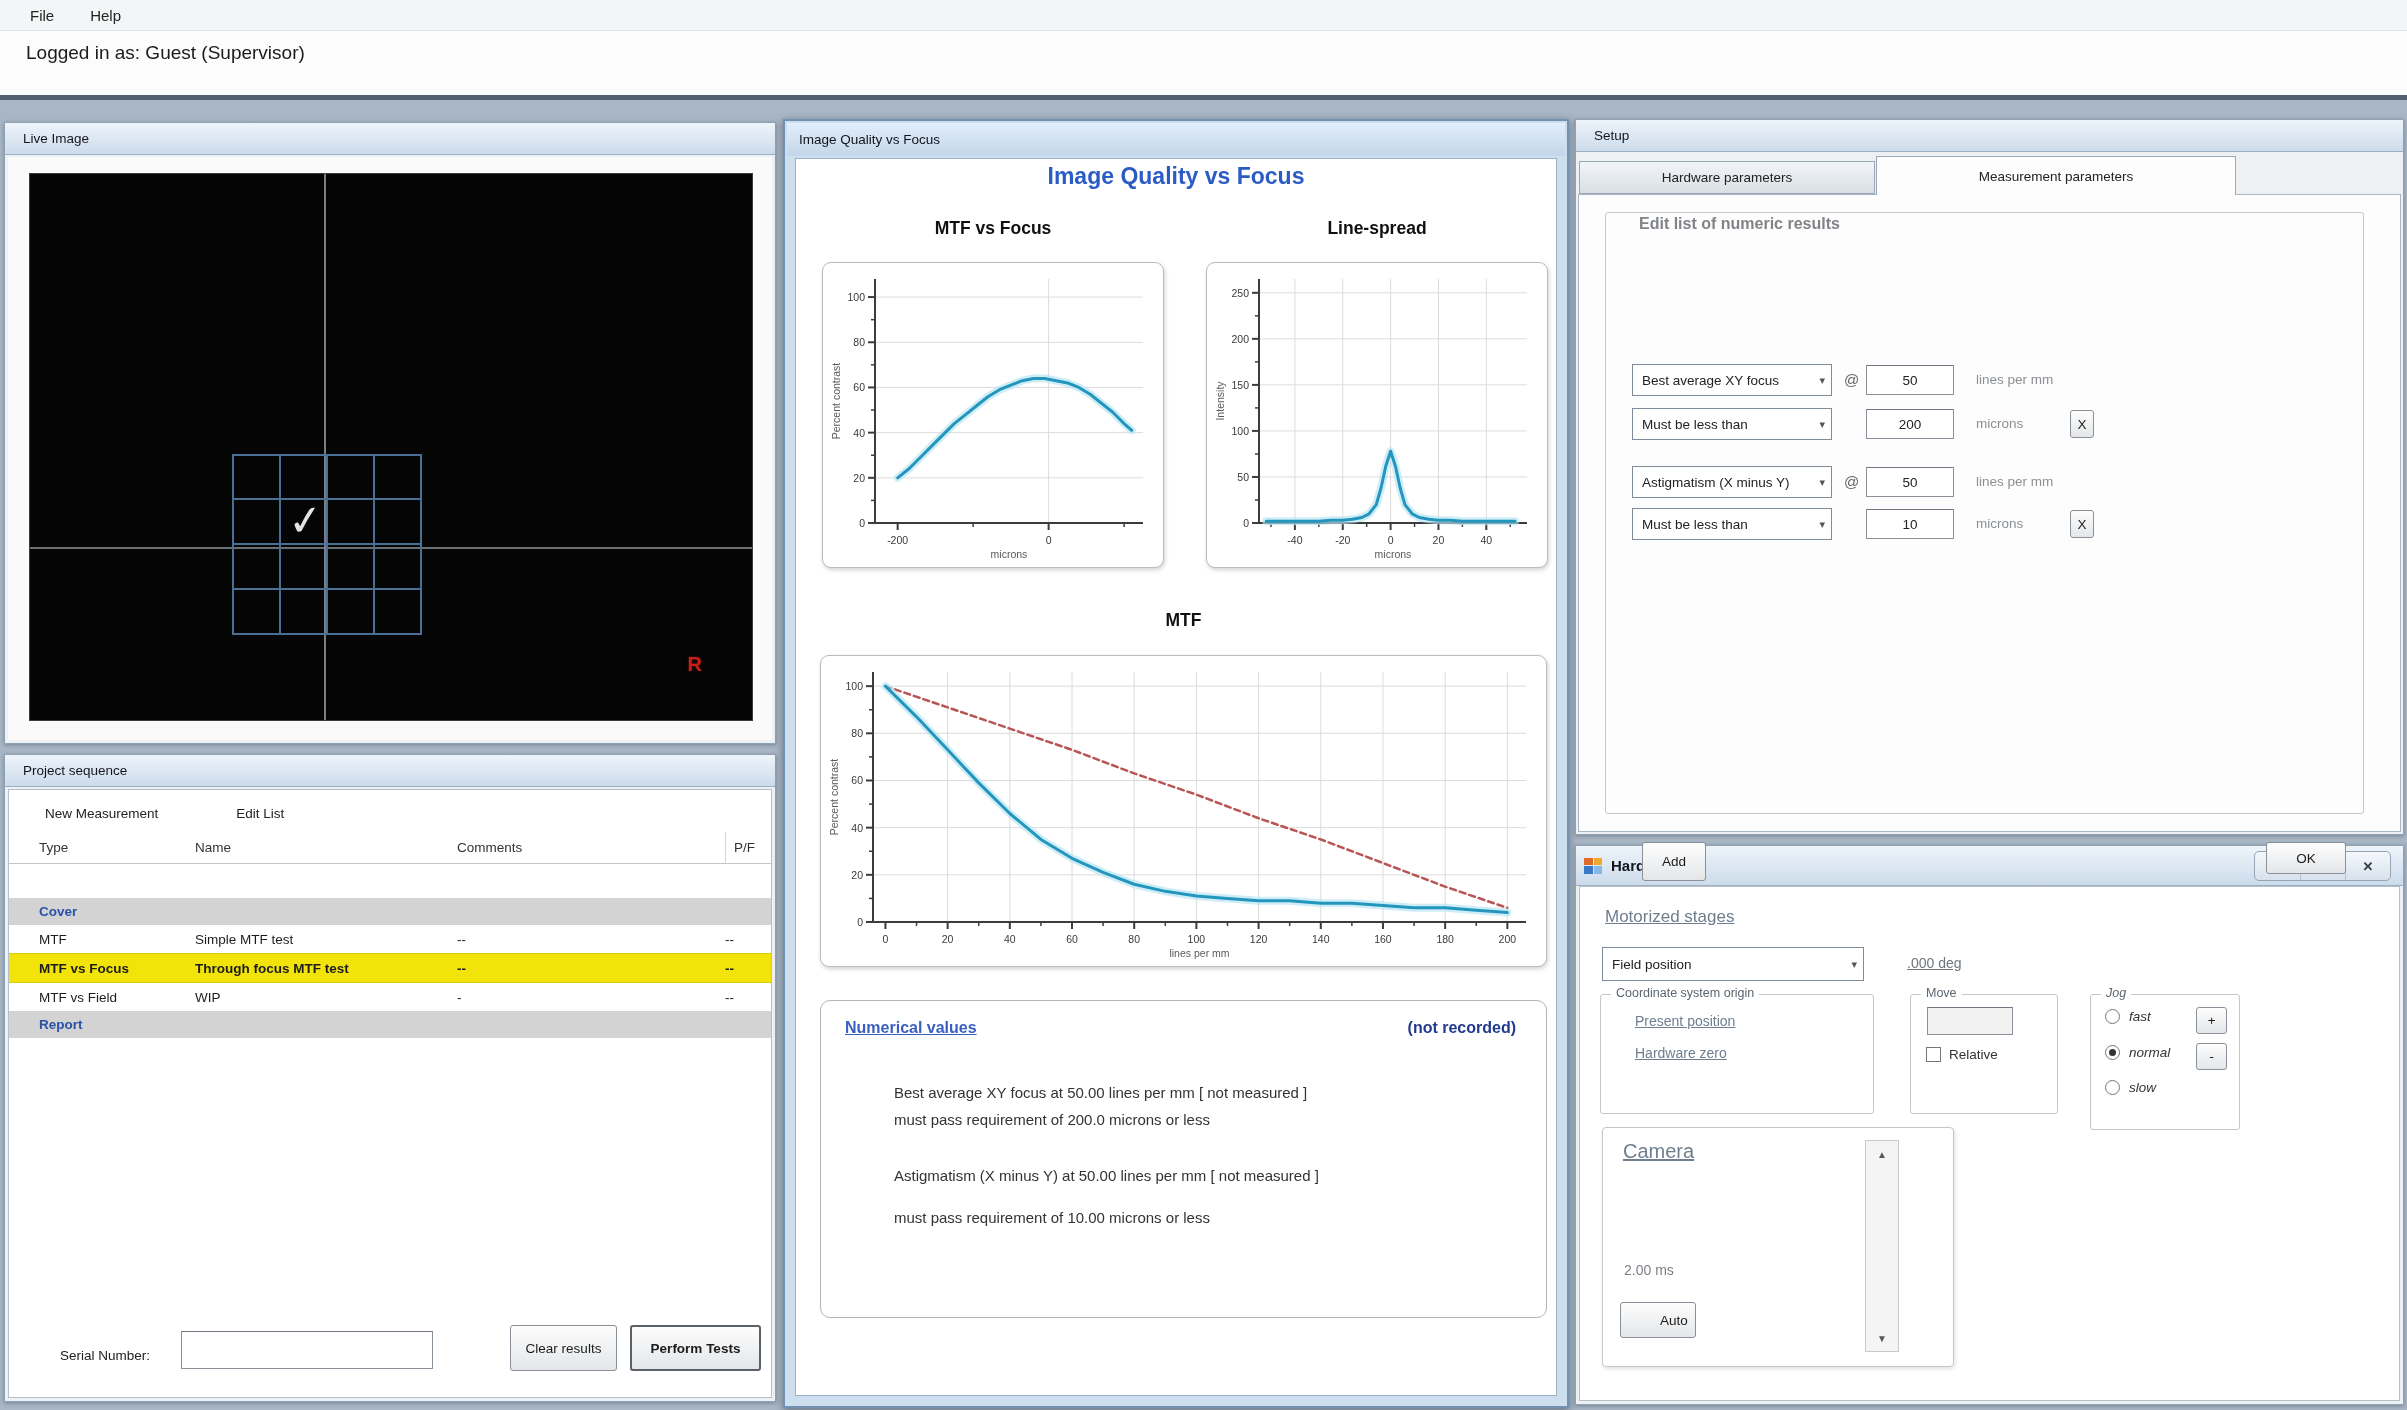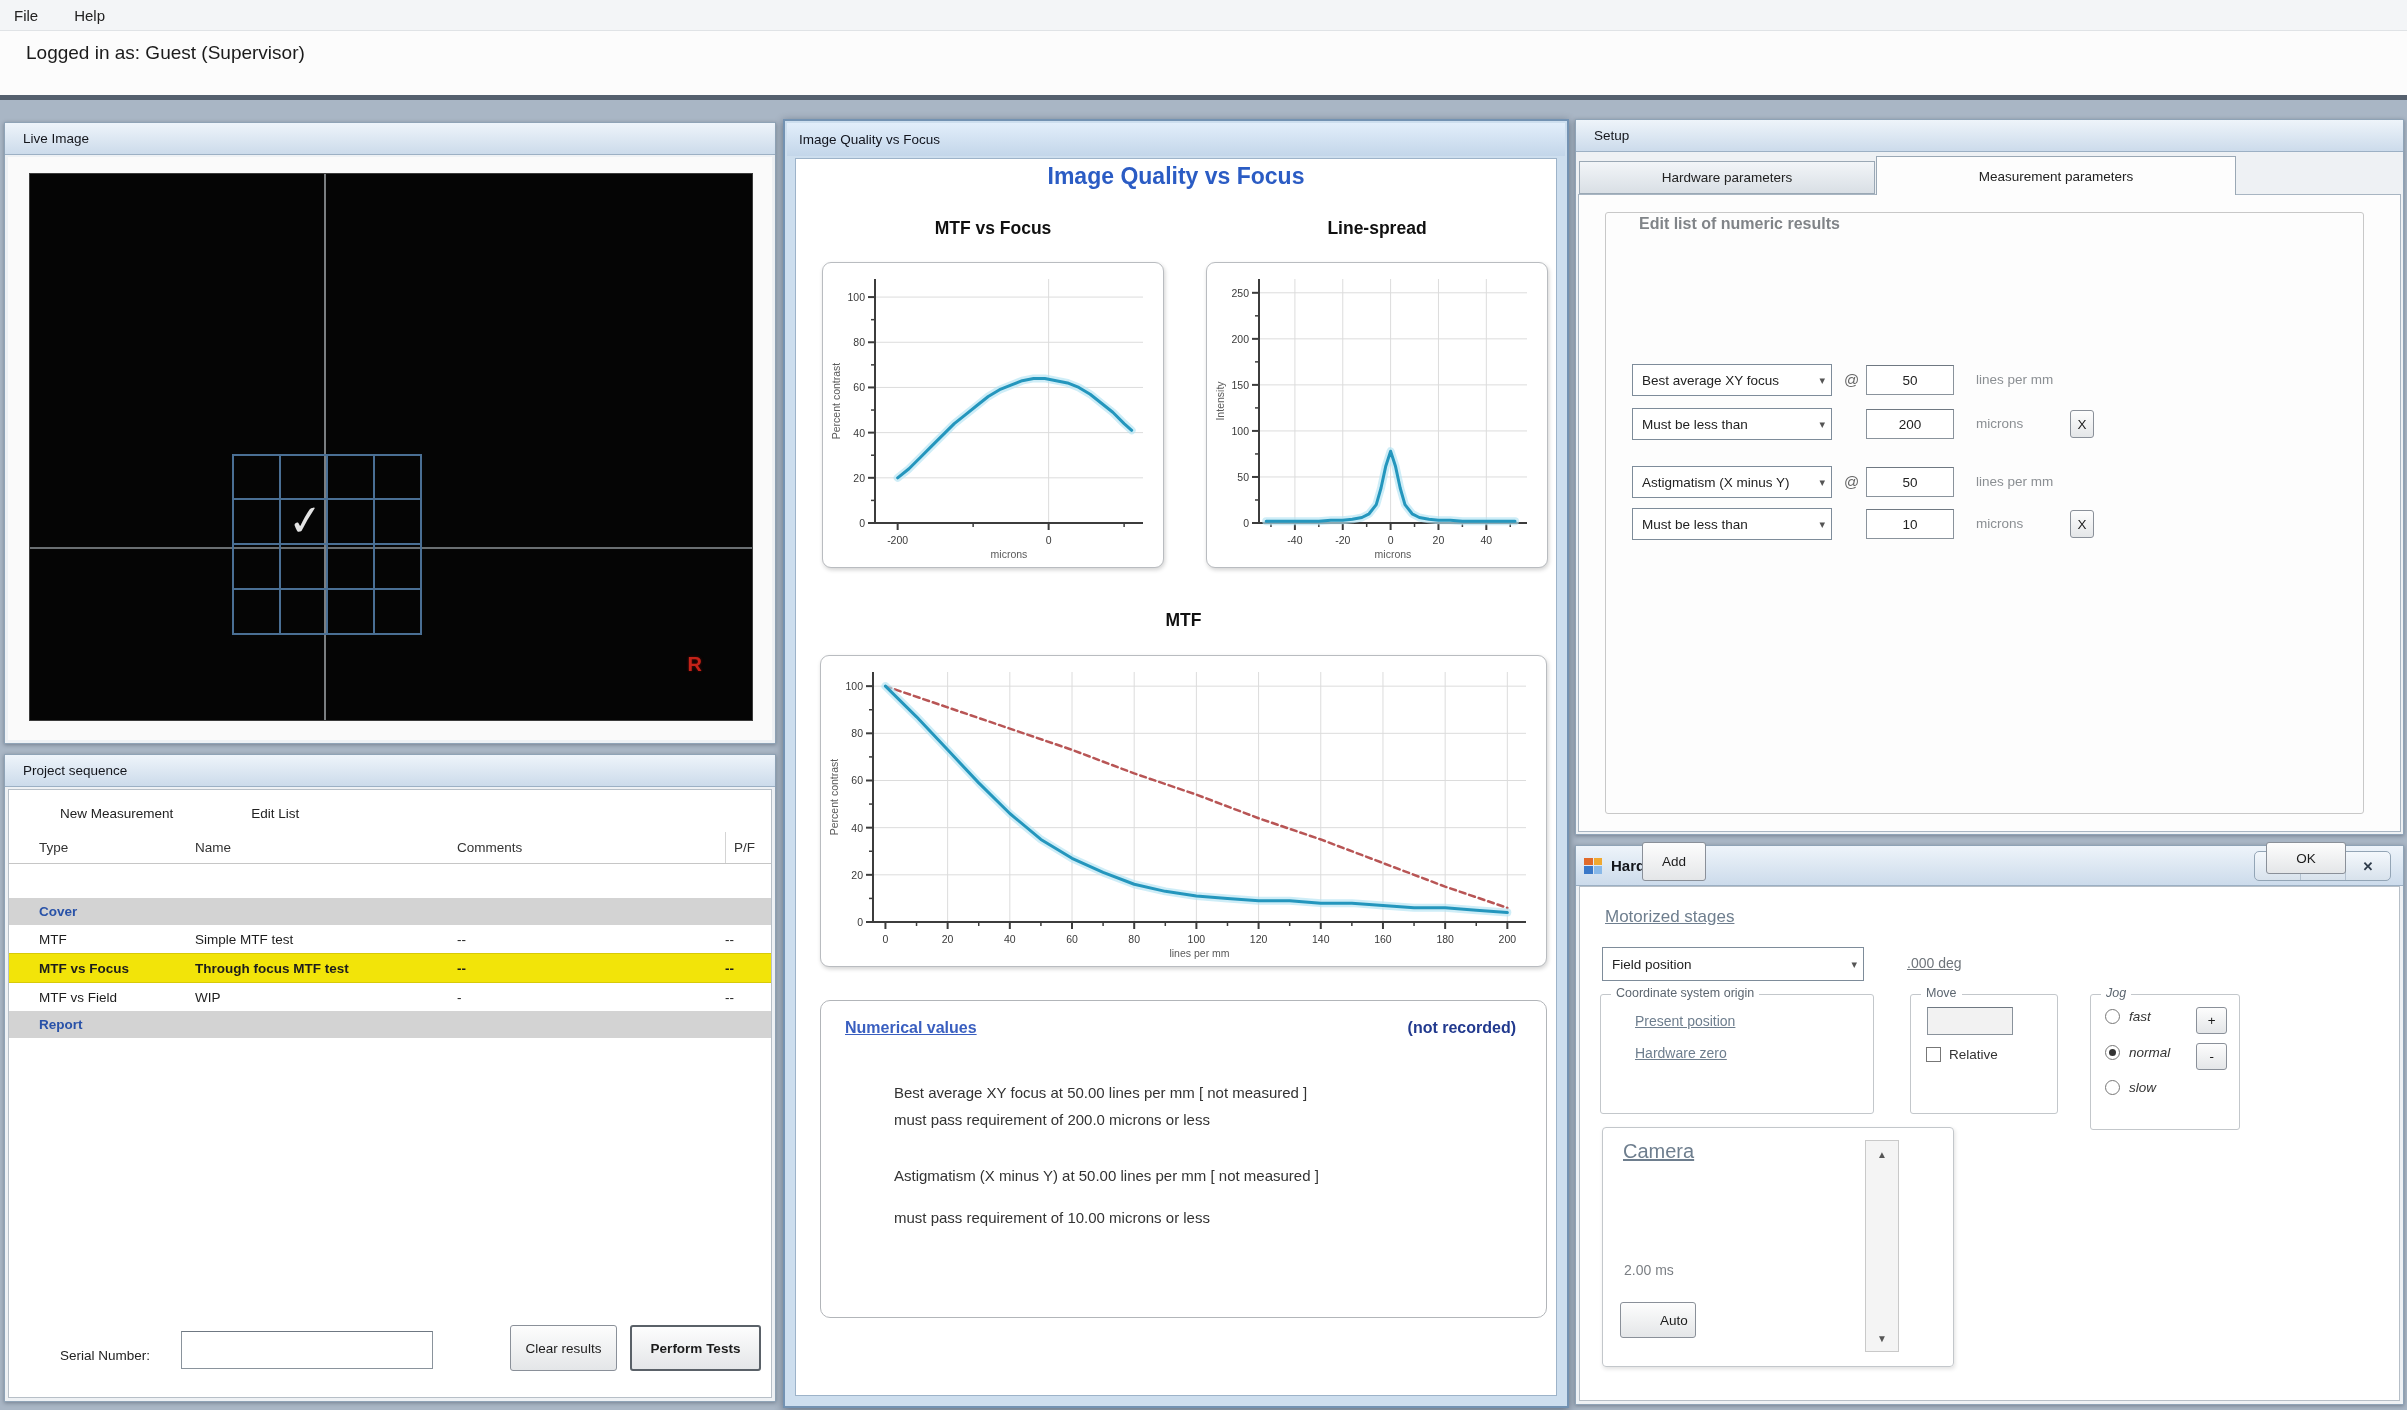--- a/index.html
+++ b/index.html
@@ -2,21 +2,21 @@
 <html><head>
 <meta charset="utf-8">
 <style>
   * { margin:0; padding:0; box-sizing:border-box; }
   html,body { width:2407px; height:1410px; overflow:hidden; }
   body { font-family:"Liberation Sans", sans-serif; background:#a9b6c5; color:#1a1a1a; }
   #screen { position:relative; width:2407px; height:1410px; }
 
   
   #topbar { position:absolute; left:0; top:0; width:2407px; height:100px; background:#fcfcfc; border-bottom:5px solid #55606e; }
-  #menubar { position:absolute; left:0; top:0; right:0; height:31px; background:#f3f5f7; border-bottom:1px solid #e0e3e6; display:flex; align-items:center; gap:36px; padding-left:14px; font-size:15px; color:#222; }
+  #menubar { position:absolute; left:0; top:0; right:0; height:31px; background:#f3f5f7; border-bottom:1px solid #e0e3e6; display:flex; align-items:center; gap:36px; padding-left:30px; font-size:15px; color:#222; }
   #login-status { position:absolute; left:26px; top:42px; font-size:19px; color:#1b1b1b; }
 
   
   .panel { position:absolute; background:#eef1f4; border:1px solid #8fa3b6; box-shadow:0 1px 4px rgba(20,30,45,.35); }
   .titlebar { position:absolute; left:0; top:0; right:0; height:32px; background:linear-gradient(#eef4fa,#ccdbeb); border-bottom:1px solid #9cb0c4; display:flex; align-items:center; padding-left:18px; font-size:13.5px; color:#14161c; }
   .btn { display:flex; align-items:center; justify-content:center; background:linear-gradient(#fdfdfd,#e4e6e8); border:1px solid #8a9099; border-radius:3px; font-size:13.5px; color:#1c1c1c; cursor:default; }
   .link { text-decoration:underline; cursor:default; }
   .select { position:absolute; background:#fff; border:1px solid #7e8c9a; display:flex; align-items:center; padding:0 24px 0 9px; font-size:13.5px; color:#222; }
   .select .arrow { position:absolute; right:6px; font-size:11px; color:#555; }
   .tinput { position:absolute; background:#fff; border:1px solid #8a939c; border-top-color:#6f7882; font-size:13.5px; color:#222; text-align:center; font-family:"Liberation Sans",sans-serif; }
@@ -29,21 +29,21 @@
   #live-black { position:absolute; left:21px; top:16px; width:724px; height:548px; background:#050505; border:1px solid #3c3c3c; }
   #cross-v { position:absolute; left:294px; top:0; width:2px; height:100%; background:#8f9498; opacity:.85; }
   #cross-h { position:absolute; left:0; top:373px; width:100%; height:2px; background:#7d8286; opacity:.85; }
   #align-grid { position:absolute; left:202px; top:280px; width:190px; height:181px; }
   #check-cursor { position:absolute; left:258px; top:322px; font-size:42px; color:#e3e3e3; transform:rotate(-6deg); }
   #ir-label { position:absolute; right:50px; bottom:44px; font-size:20px; font-weight:bold; color:#c42218; text-shadow:0 0 3px #5a0a06; }
 
   
   #project-seq { left:4px; top:754px; width:772px; height:648px; }
   #ps-content { position:absolute; left:3px; top:34px; right:3px; bottom:3px; background:#fff; border:1px solid #b7bfc7; }
-  #ps-menu { position:absolute; left:0; top:8px; right:0; height:30px; display:flex; gap:78px; padding-left:51px; font-size:13.5px; color:#222; align-items:center; }
+  #ps-menu { position:absolute; left:0; top:8px; right:0; height:30px; display:flex; gap:78px; padding-left:36px; font-size:13.5px; color:#222; align-items:center; }
   #ps-header { position:absolute; left:0; top:42px; right:0; height:32px; border-bottom:1px solid #c6c6c6; font-size:13.5px; color:#333; }
   .ps-cols { display:flex; padding-left:30px; align-items:center; height:100%; }
   .c-type { width:156px; } .c-name { width:262px; } .c-comments { flex:1; } .c-pf { width:46px; }
   #ps-header .c-pf { border-left:1px solid #d4d4d4; height:100%; display:flex; align-items:center; padding-left:8px; }
   .ps-group { position:absolute; left:0; right:0; height:27px; background:#d3d3d3; color:#2952a8; font-size:13.5px; font-weight:bold; display:flex; align-items:center; padding-left:30px; }
   .ps-row { position:absolute; left:0; right:0; height:28px; font-size:13.5px; color:#1d1d1d; }
   .ps-row.selected { background:#f2e409; font-weight:bold; box-shadow:inset 0 1px 0 #d8ca08, inset 0 -1px 0 #d8ca08; }
   #ps-serial-label { position:absolute; left:51px; bottom:34px; font-size:13.5px; color:#222; }
   #ps-serial-input { left:172px; bottom:28px; width:252px; height:38px; position:absolute; }
   #ps-clear { position:absolute; left:501px; bottom:26px; width:107px; height:46px; }

